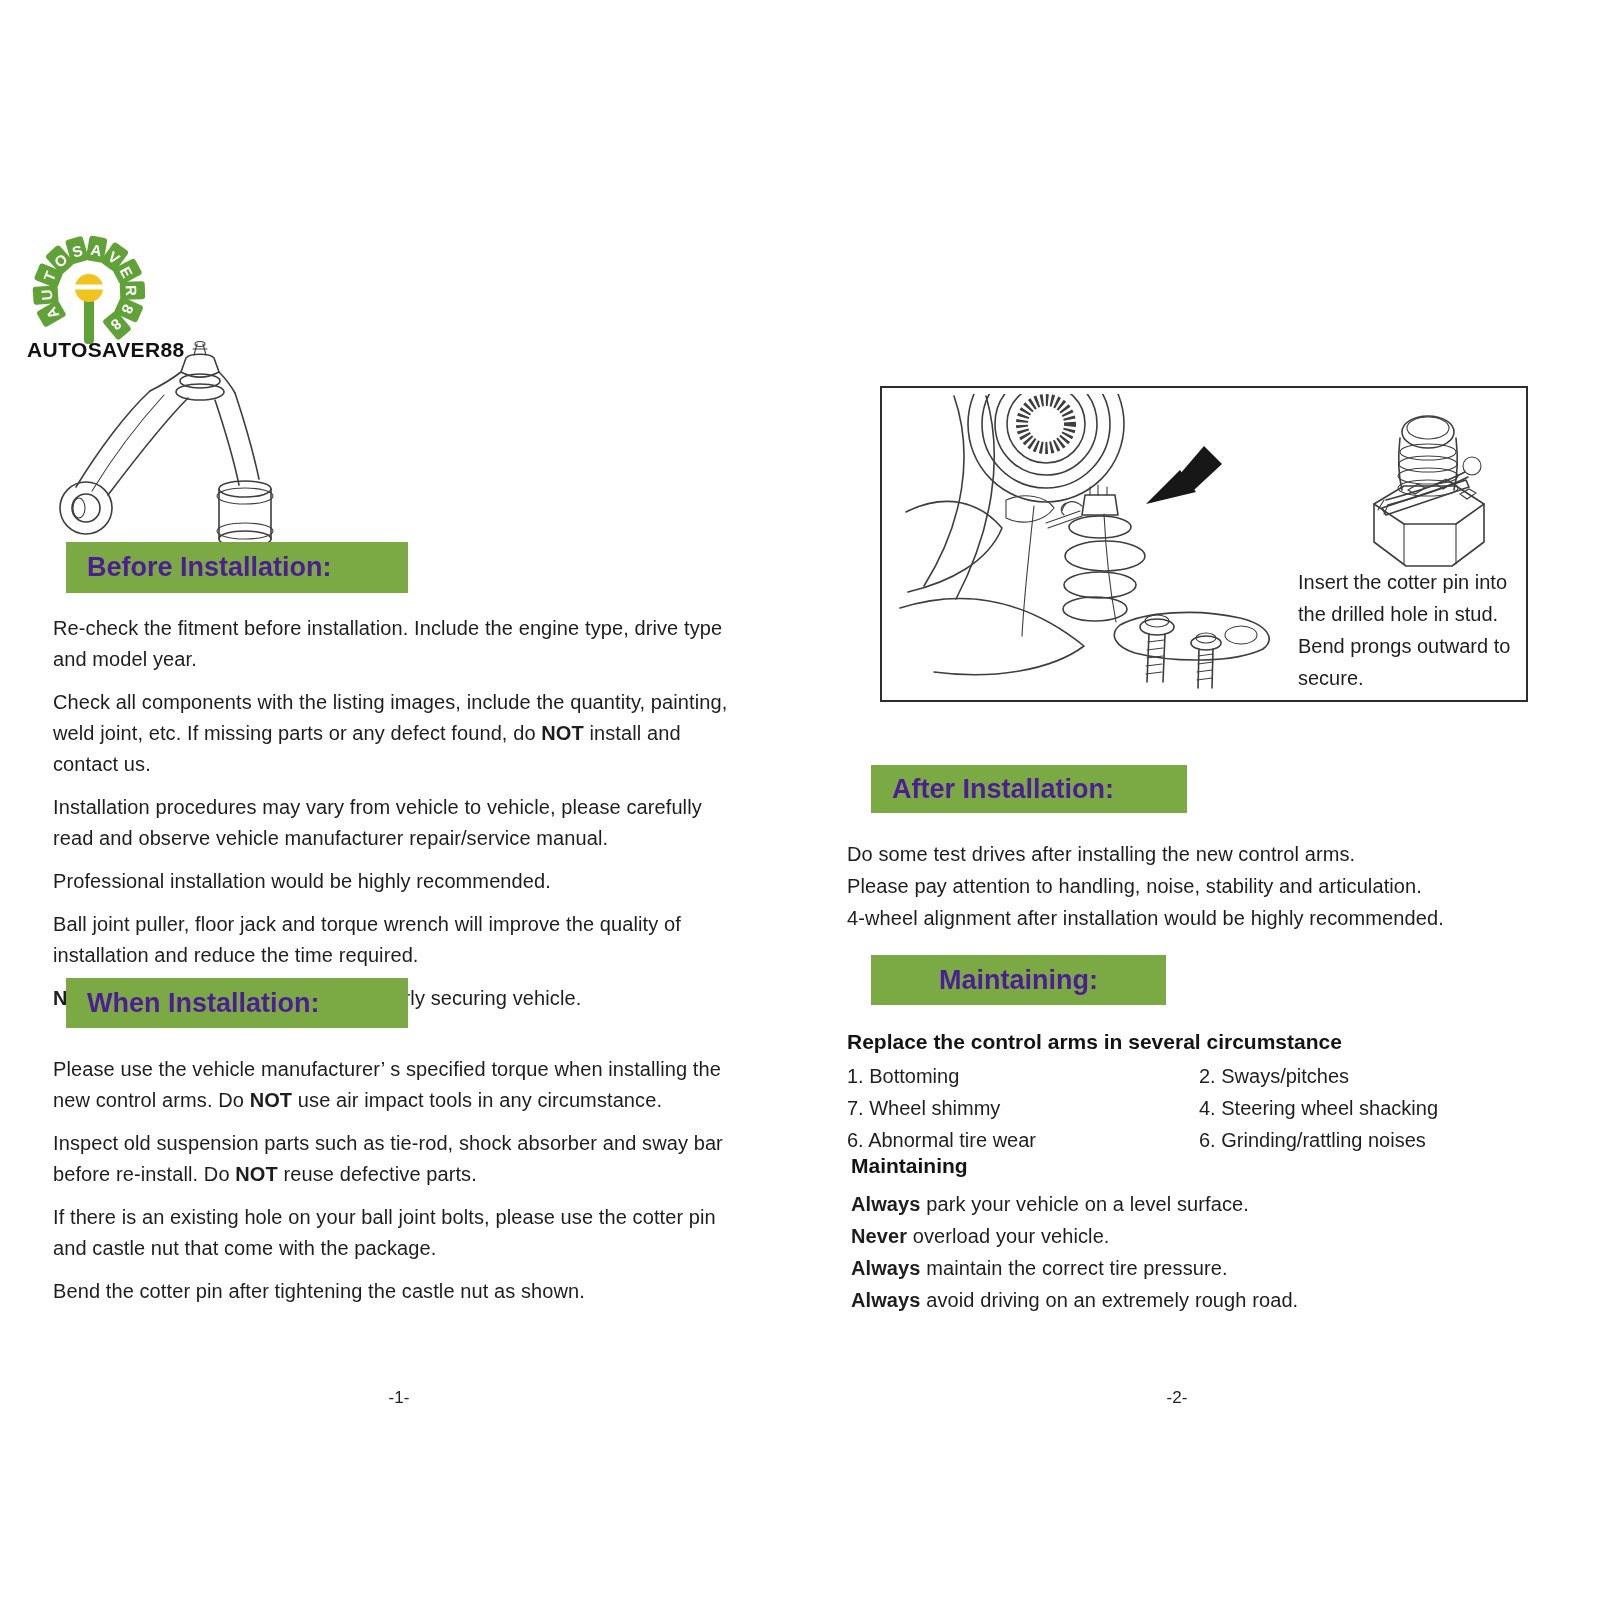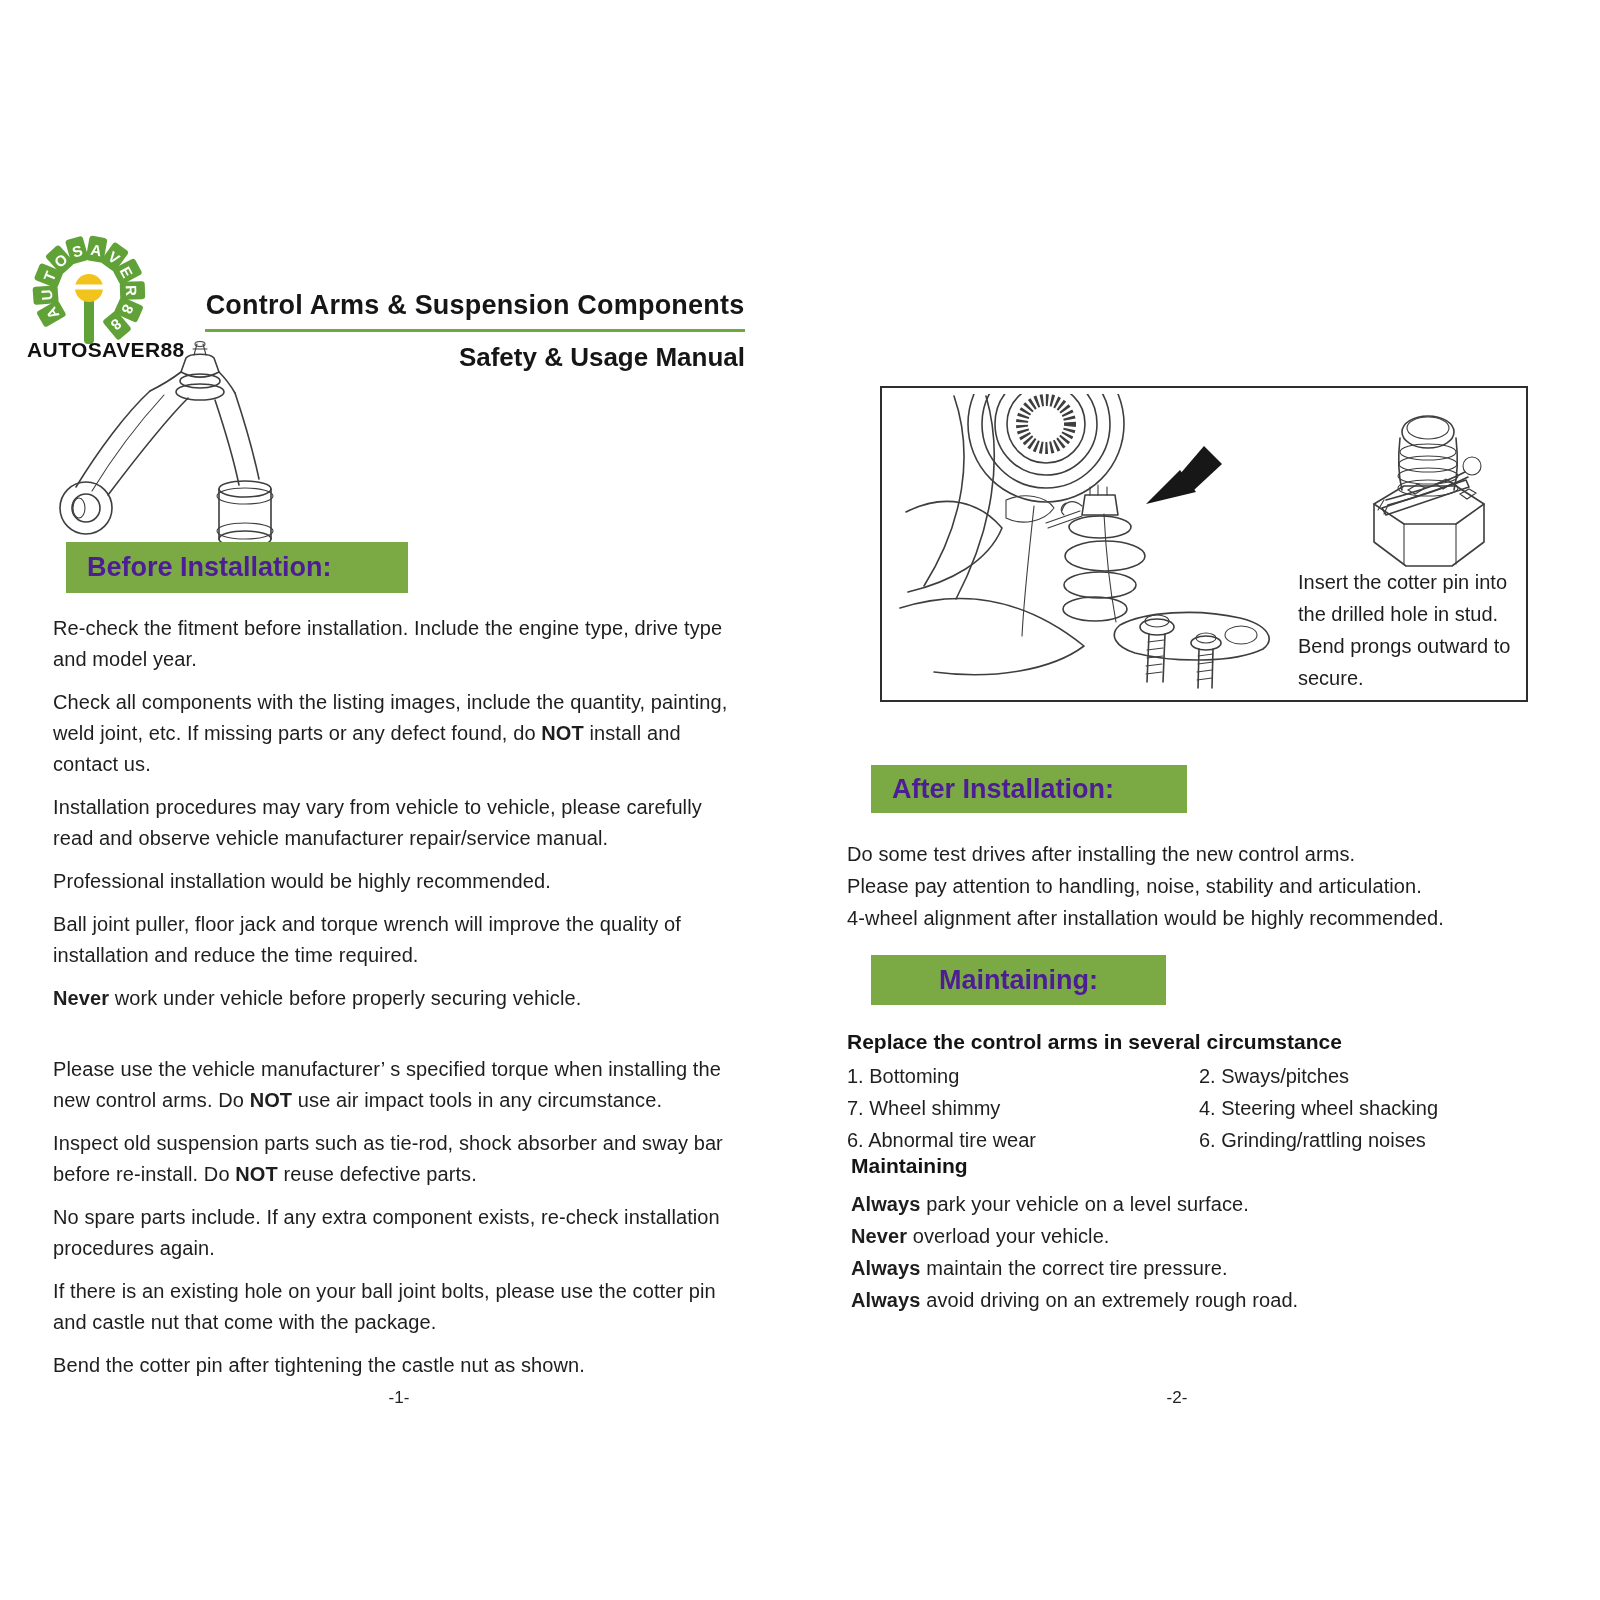--- a/index.html
+++ b/index.html
@@ -88,25 +88,20 @@
           <rect x="54" y="4" width="18" height="25" rx="3" fill="#61a238"></rect>
           <text x="63" y="23" text-anchor="middle" fill="#ffffff" font-size="15" font-weight="bold" font-family="&quot;Liberation Sans&quot;, sans-serif">8</text>
         </g>
       </g>
     <rect x="58" y="58" width="10" height="54" rx="4" fill="#61a238"></rect>
     <circle cx="63" cy="56" r="14" fill="#f2c31c"></circle>
     <rect x="48" y="52.5" width="30" height="5" fill="#ffffff"></rect>
   </svg>
   <div class="abs wordmark" style="left:27px;top:338px;width:160px;">AUTOSAVER88</div>
 
-  <div class="abs" style="left:205px;top:290px;width:540px;">
-    <div class="title-main">Control Arms &amp; Suspension Components</div>
-    <div class="title-rule"></div>
-    <div class="title-sub">Safety &amp; Usage Manual</div>
-  </div>
 
   <svg class="abs" style="left:48px;top:338px;" width="262" height="220" viewBox="0 0 262 220">
 
     <ellipse class="thin" cx="152" cy="6" rx="5" ry="2.5"></ellipse>
     <path class="thin" d="M146,17 L149,6 M158,17 L155,6 M145,11 L159,11"></path>
 
     <path class="ln" d="M138,20 C142,15 162,15 166,20 L171,34 C158,41 146,41 133,34 Z"></path>
 
     <ellipse class="ln" cx="152" cy="43" rx="20" ry="7"></ellipse>
     <ellipse class="ln" cx="152" cy="54" rx="24" ry="8"></ellipse>
@@ -137,24 +132,26 @@
   </div>
   <div class="abs copy" style="left:41px;top:601px;width:700px;">
     <p><span>Re-check the fitment before installation. Include the engine type, drive type and model year.</span></p>
     <p><span>Check all components with the listing images, include the quantity, painting, weld joint, etc. If missing parts or any defect found, do </span><span class="bold">NOT</span><span> install and contact us.</span></p>
     <p><span>Installation procedures may vary from vehicle to vehicle, please carefully read and observe vehicle manufacturer repair/service manual.</span></p>
     <p><span>Professional installation would be highly recommended.</span></p>
     <p><span>Ball joint puller, floor jack and torque wrench will improve the quality of installation and reduce the time required.</span></p>
     <p><span class="bold">Never</span><span> work under vehicle before properly securing vehicle.</span></p>
   </div>
 
+  <div class="abs band pad" style="left:42px;top:978px;width:321px;height:50px;">
+    <span>When Installation:</span>
+  </div>
   <div class="abs copy" style="left:41px;top:1042px;width:700px;">
     <p><span>Please use the vehicle manufacturer’ s specified torque when installing the new control arms. Do </span><span class="bold">NOT</span><span> use air impact tools in any circumstance.</span></p>
     <p><span>Inspect old suspension parts such as tie-rod, shock absorber and sway bar before re-install. Do </span><span class="bold">NOT</span><span> reuse defective parts.</span></p>
-    <p><span>No spare parts include. If any extra component exists, re-check installation procedures again.</span></p>
     <p><span>If there is an existing hole on your ball joint bolts, please use the cotter pin and castle nut that come with the package.</span></p>
     <p><span>Bend the cotter pin after tightening the castle nut as shown.</span></p>
   </div>
 
   <div class="abs pagenum" style="left:40px;top:1388px;width:718px;">-1-</div>
 
   <div class="abs figure-box" style="left:880px;top:386px;width:644px;height:312px;">
 
     <svg class="abs" style="left:12px;top:6px;" width="405" height="300" viewBox="0 0 405 300">
 

